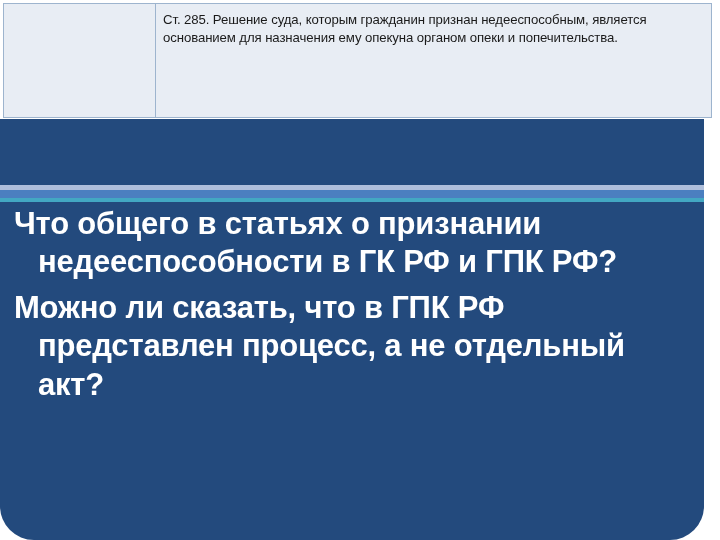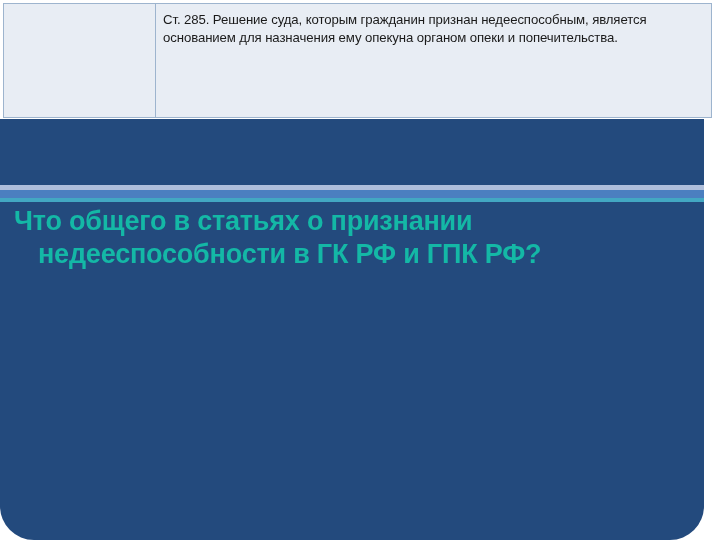--- a/index.html
+++ b/index.html
@@ -84,23 +84,23 @@
   
   .bullets {
     position: absolute;
     left: 0;
     top: 86px;
     width: 704px;
     padding: 0 12px 0 14px;
     box-sizing: border-box;
   }
   .bullet {
-    color: #14b8a6;
+    color: #ffffff;
     font-family: "Liberation Sans", sans-serif;
-    font-size: 27px;
+    font-size: 31px;
     font-weight: bold;
     line-height: 1.23;
     margin: 0 0 8px 0;
     padding-left: 24px;
     text-indent: -24px;
     letter-spacing: -0.2px;
   }
 </style>
 </head>
 <body>
@@ -119,17 +119,18 @@
   <div class="panel">
 
     <div class="stripe-band">
       <div class="stripe s1"></div>
       <div class="stripe s2"></div>
       <div class="stripe s3"></div>
     </div>
 
     <div class="bullets">
       <p class="bullet">Что общего в статьях о признании недееспособности в ГК РФ и ГПК РФ?</p>
+      <p class="bullet">Можно ли сказать, что в ГПК РФ представлен процесс, а не отдельный акт?</p>
     </div>
 
   </div>
 
 </div>
 
 </body></html>

